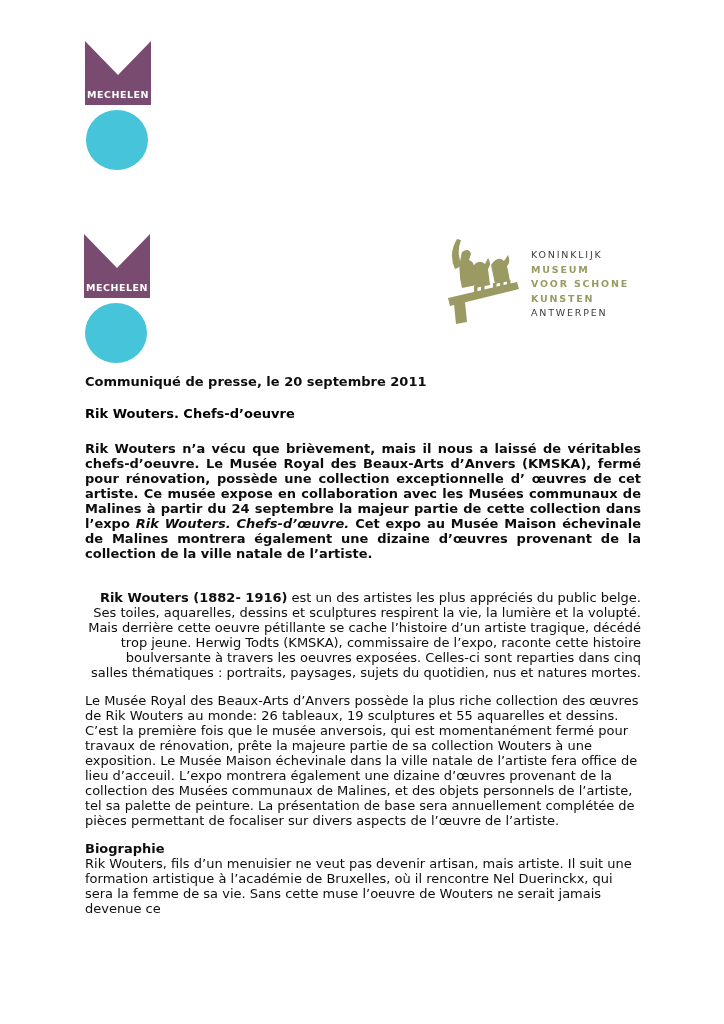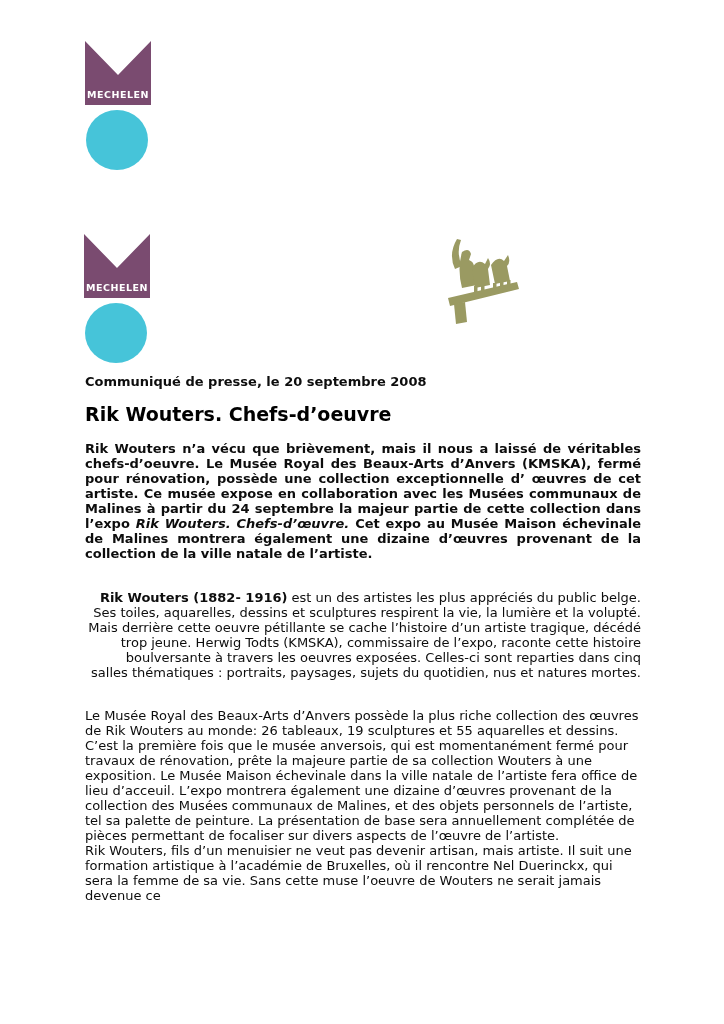--- a/index.html
+++ b/index.html
@@ -36,27 +36,27 @@
   }
   .kmska .ktext .dark  { color:#3d3d38; font-weight:normal; }
   .kmska .ktext .olive { color:#9a9a62; font-weight:bold; }
 
   
   .text-col {
     position:absolute; left:85px; top:374px; width:556px;
     font-size:13px; line-height:15px; color:#0d0d0d;
   }
   .date-line { font-weight:bold; }
-  h1.doc-title { font-size:19px; line-height:22px; font-weight:bold; margin-top:14px; color:#000; }
+  h1.doc-title { font-size:13px; line-height:22px; font-weight:bold; margin-top:14px; color:#000; }
   .subtitle { margin-top:3px; }
   .lead { margin-top:16px; font-weight:bold; text-align:justify; }
   .lead em { font-style:italic; }
   .para-2 { margin-top:29px;text-align:right; }
   .para-2 b { font-weight:bold; }
-  .para-3 { margin-top:28px; }
+  .para-3 { margin-top:13px; }
   .bio-heading { margin-top:13px; font-weight:bold; }
 </style>
 </head>
 <body>
 
 <div class="page">
 
   <div class="mech-logo" id="mech1">
     <div class="m-mark">
       <svg width="66" height="64" viewBox="0 0 66 64">
@@ -86,32 +86,40 @@
         <path d="M44 27 q7 -10 13 -4 l4 -6 q3 7 -1 11 l3 15 -15 3 Z"></path>
         <rect x="27" y="48" width="3.5" height="8"></rect>
         <rect x="34" y="47" width="3.5" height="8"></rect>
         <rect x="46" y="45" width="3.5" height="8"></rect>
         <rect x="53" y="44" width="3.5" height="8"></rect>
         <rect x="60" y="42" width="3.5" height="8"></rect>
         <polygon points="1,60 70,44 72,51 3,68"></polygon>
         <polygon points="7,66 18,64 20,84 9,86"></polygon>
       </g>
     </svg>
+    <div class="ktext">
+      <div class="dark">KONINKLIJK</div>
+      <div class="olive">MUSEUM</div>
+      <div class="olive">VOOR SCHONE</div>
+      <div class="olive">KUNSTEN</div>
+      <div class="dark">ANTWERPEN</div>
+    </div>
   </div>
 
   <div class="text-col">
 
-    <div class="date-line">Communiqué de presse, le 20 septembre 2008</div>
+    <div class="date-line">Communiqué de presse, le 20 septembre 2011</div>
 
     <h1 class="doc-title">Rik Wouters. Chefs-d’oeuvre</h1>
 
 
     <p class="lead"><span>Rik Wouters n’a vécu que brièvement, mais il nous a laissé de véritables chefs-d’oeuvre. Le Musée Royal des Beaux-Arts d’Anvers (KMSKA), fermé pour rénovation, possède une collection exceptionnelle d’ œuvres de cet artiste. Ce musée expose en collaboration avec les Musées communaux de Malines à partir du 24 septembre la majeur partie de cette collection dans l’expo </span><em>Rik Wouters. Chefs-d’œuvre.</em><span> Cet expo au Musée Maison échevinale de Malines montrera également une dizaine d’œuvres provenant de la collection de la ville natale de l’artiste.</span></p>
 
     <p class="para-2"><b>Rik Wouters (1882- 1916)</b><span> est un des artistes les plus appréciés du public belge. Ses toiles, aquarelles, dessins et sculptures respirent la vie, la lumière et la volupté. Mais derrière cette oeuvre pétillante se cache l’histoire d’un artiste tragique, décédé trop jeune. Herwig Todts (KMSKA), commissaire de l’expo, raconte cette histoire boulversante à travers les oeuvres exposées. Celles-ci sont reparties dans cinq salles thématiques : portraits, paysages, sujets du quotidien, nus et natures mortes.</span></p>
 
     <p class="para-3">Le Musée Royal des Beaux-Arts d’Anvers possède la plus riche collection des œuvres de Rik Wouters au monde: 26 tableaux, 19 sculptures et 55 aquarelles et dessins. C’est la première fois que le musée anversois, qui est momentanément fermé pour travaux de rénovation, prête la majeure partie de sa collection Wouters à une exposition. Le Musée Maison échevinale dans la ville natale de l’artiste fera office de lieu d’acceuil. L’expo montrera également une dizaine d’œuvres provenant de la collection des Musées communaux de Malines, et des objets personnels de l’artiste, tel sa palette de peinture. La présentation de base sera annuellement complétée de pièces permettant de focaliser sur divers aspects de l’œuvre de l’artiste.</p>
 
+    <div class="bio-heading">Biographie</div>
     <p class="bio-text">Rik Wouters, fils d’un menuisier ne veut pas devenir artisan, mais artiste. Il suit une formation artistique à l’académie de Bruxelles, où il rencontre Nel Duerinckx, qui sera la femme de sa vie. Sans cette muse l’oeuvre de Wouters ne serait jamais devenue ce</p>
 
   </div>
 
 </div>
 
 </body></html>

